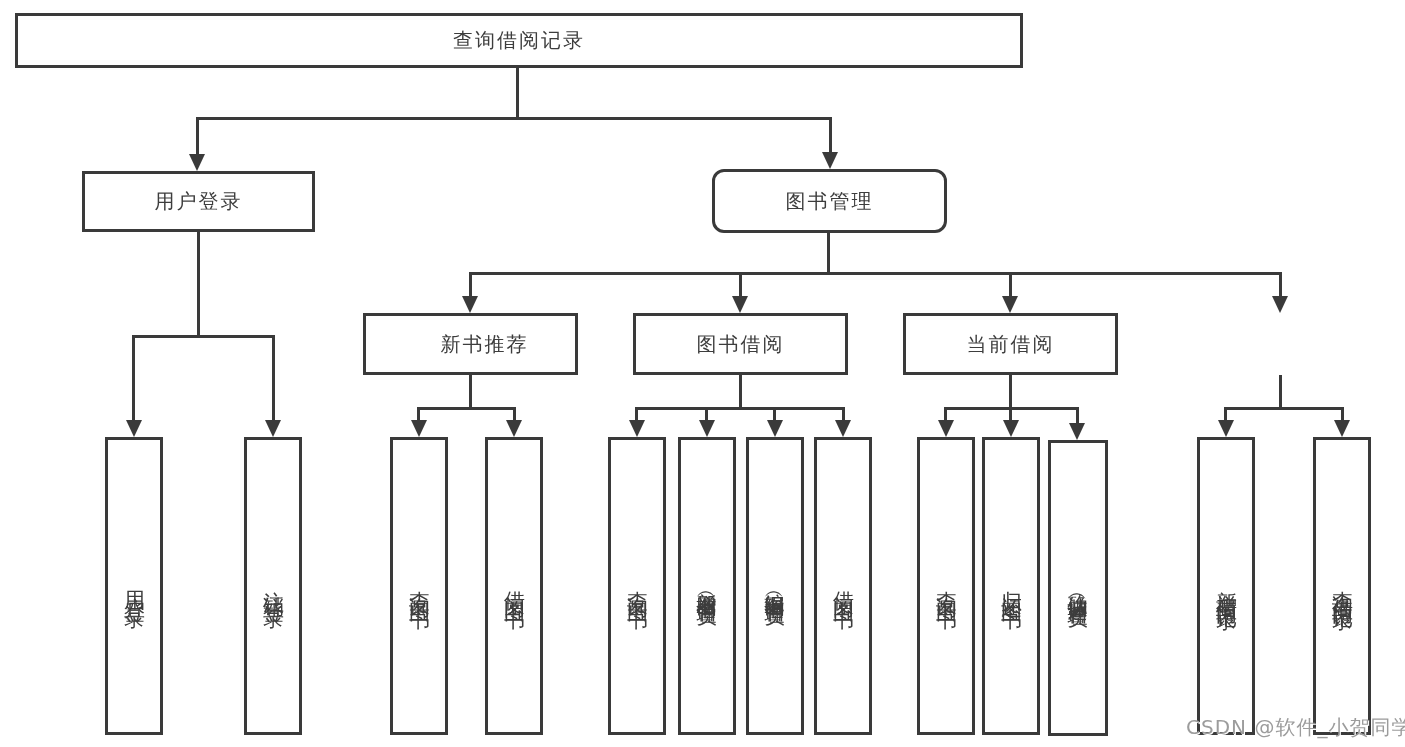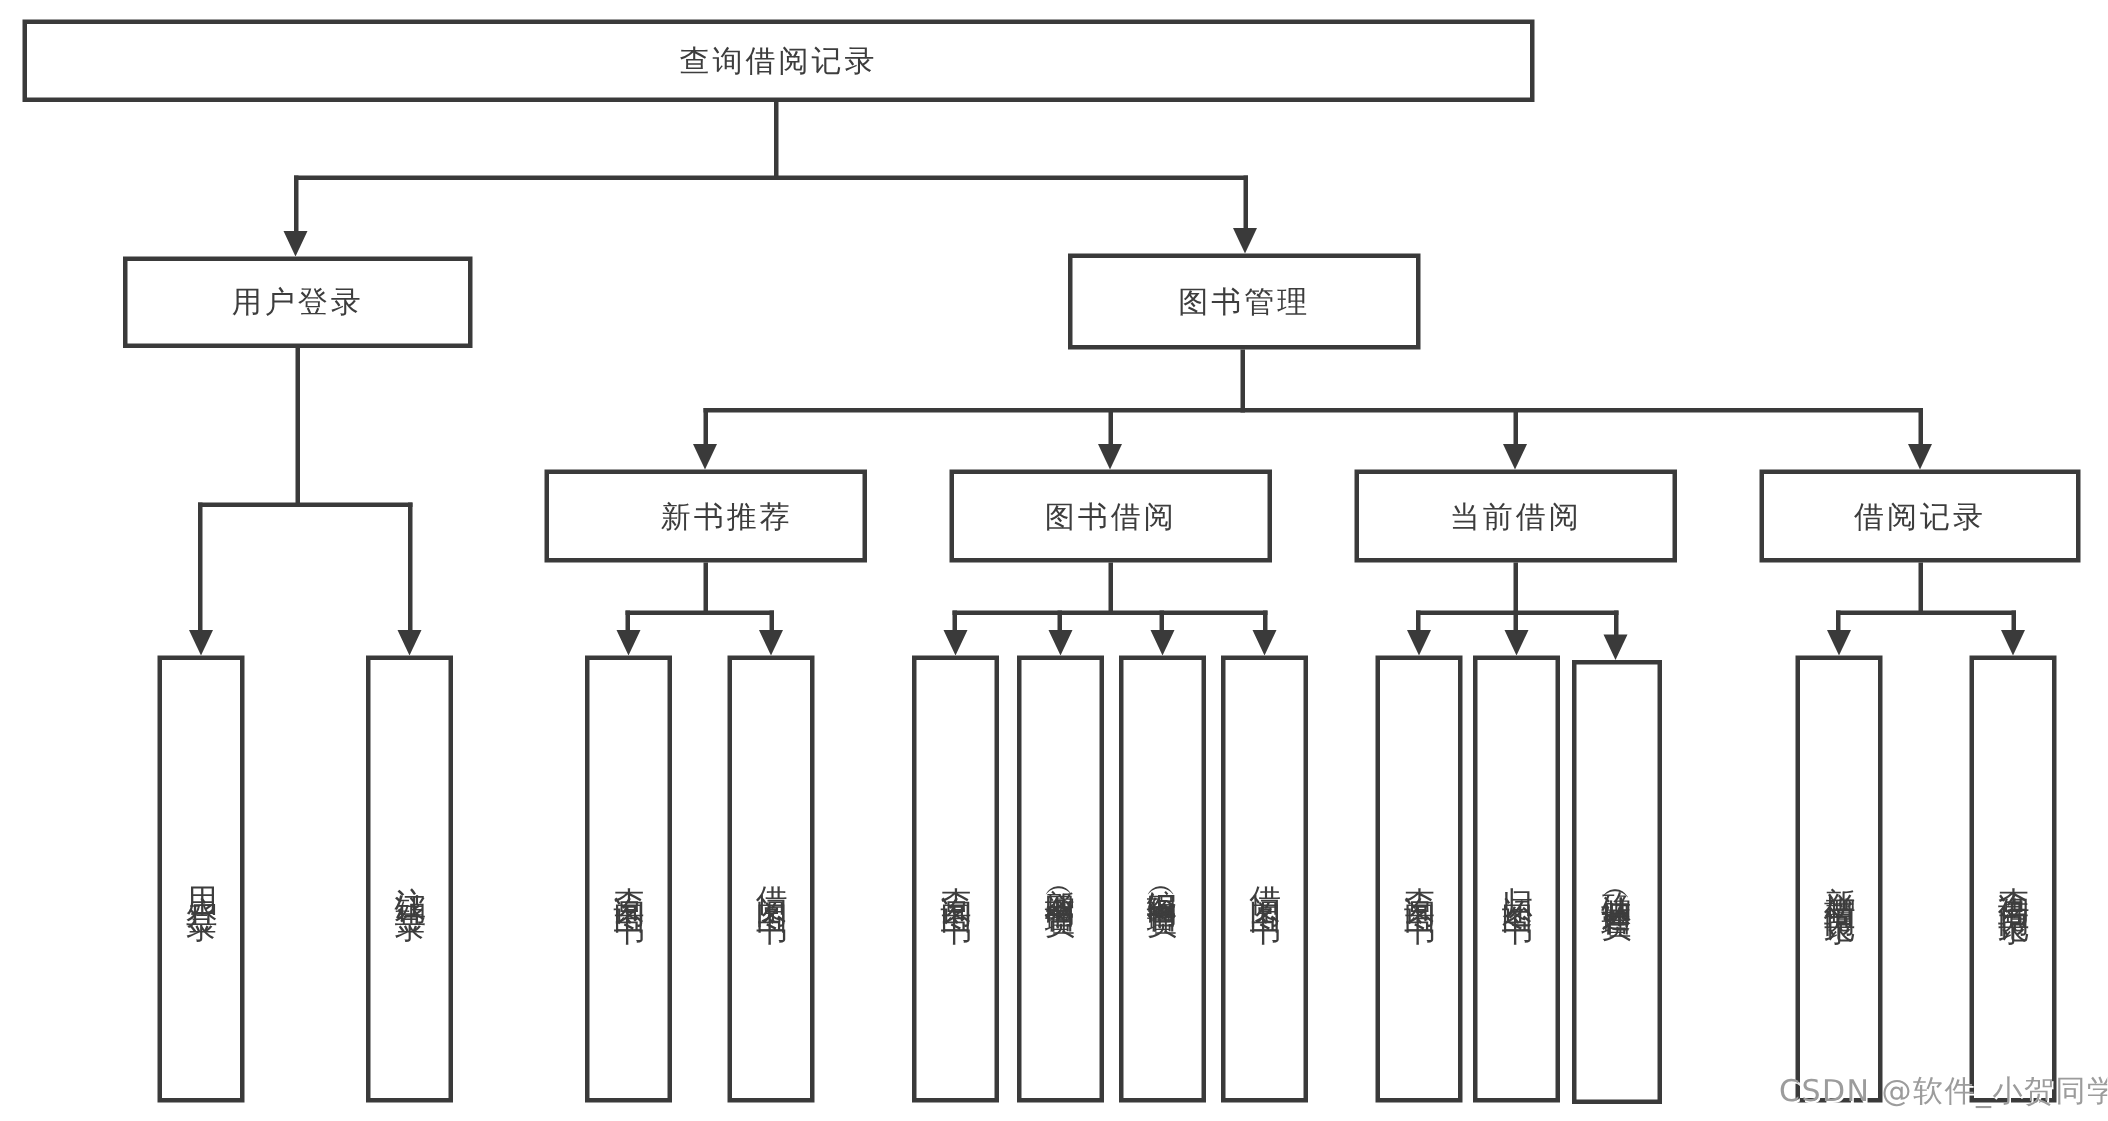--- a/index.html
+++ b/index.html
@@ -75,21 +75,21 @@
 
   <div class="vl" style="left:516px; top:68px; height:52px;"></div>
   <div class="hl" style="left:196px; top:117px; width:636px;"></div>
   <div class="vl" style="left:196px; top:117px; height:40px;"></div>
   <div class="ah" style="left:189px; top:154px;"></div>
   <div class="vl" style="left:829px; top:117px; height:38px;"></div>
   <div class="ah" style="left:822px; top:152px;"></div>
 
   <div class="box" style="left:82px; top:171px; width:233px; height:61px;">用户登录</div>
 
-  <div class="box" style="left:712px; top:169px; width:235px; height:64px;">图书管理</div>
+  <div class="box" style="left:712px; top:169px; width:235px; height:64px;border-radius:12px;">图书管理</div>
 
   <div class="vl" style="left:197px; top:232px; height:106px;"></div>
   <div class="hl" style="left:132px; top:335px; width:143px;"></div>
   <div class="vl" style="left:132px; top:335px; height:88px;"></div>
   <div class="ah" style="left:126px; top:420px;"></div>
   <div class="vl" style="left:272px; top:335px; height:88px;"></div>
   <div class="ah" style="left:265px; top:420px;"></div>
 
   <div class="vl" style="left:827px; top:233px; height:42px;"></div>
   <div class="hl" style="left:469px; top:272px; width:813px;"></div>
@@ -98,21 +98,20 @@
   <div class="vl" style="left:739px; top:272px; height:28px;"></div>
   <div class="ah" style="left:732px; top:296px;"></div>
   <div class="vl" style="left:1009px; top:272px; height:28px;"></div>
   <div class="ah" style="left:1002px; top:296px;"></div>
   <div class="vl" style="left:1279px; top:272px; height:28px;"></div>
   <div class="ah" style="left:1272px; top:296px;"></div>
 
   <div class="box" style="left:363px; top:313px; width:215px; height:62px;padding-left:28px;">新书推荐</div>
   <div class="box" style="left:903px; top:313px; width:215px; height:62px;">当前借阅</div>
   <div class="box" style="left:633px; top:313px; width:215px; height:62px;">图书借阅</div>
-  <div class="box" style="left:1173px; top:313px; width:214px; height:62px;">借阅记录</div>
 
   <div class="vl" style="left:469px; top:375px; height:35px;"></div>
   <div class="hl" style="left:417px; top:407px; width:99px;"></div>
   <div class="vl" style="left:417px; top:407px; height:17px;"></div>
   <div class="ah" style="left:411px; top:420px;"></div>
   <div class="vl" style="left:513px; top:407px; height:17px;"></div>
   <div class="ah" style="left:506px; top:420px;"></div>
 
   <div class="vl" style="left:739px; top:375px; height:35px;"></div>
   <div class="hl" style="left:635px; top:407px; width:210px;"></div>

